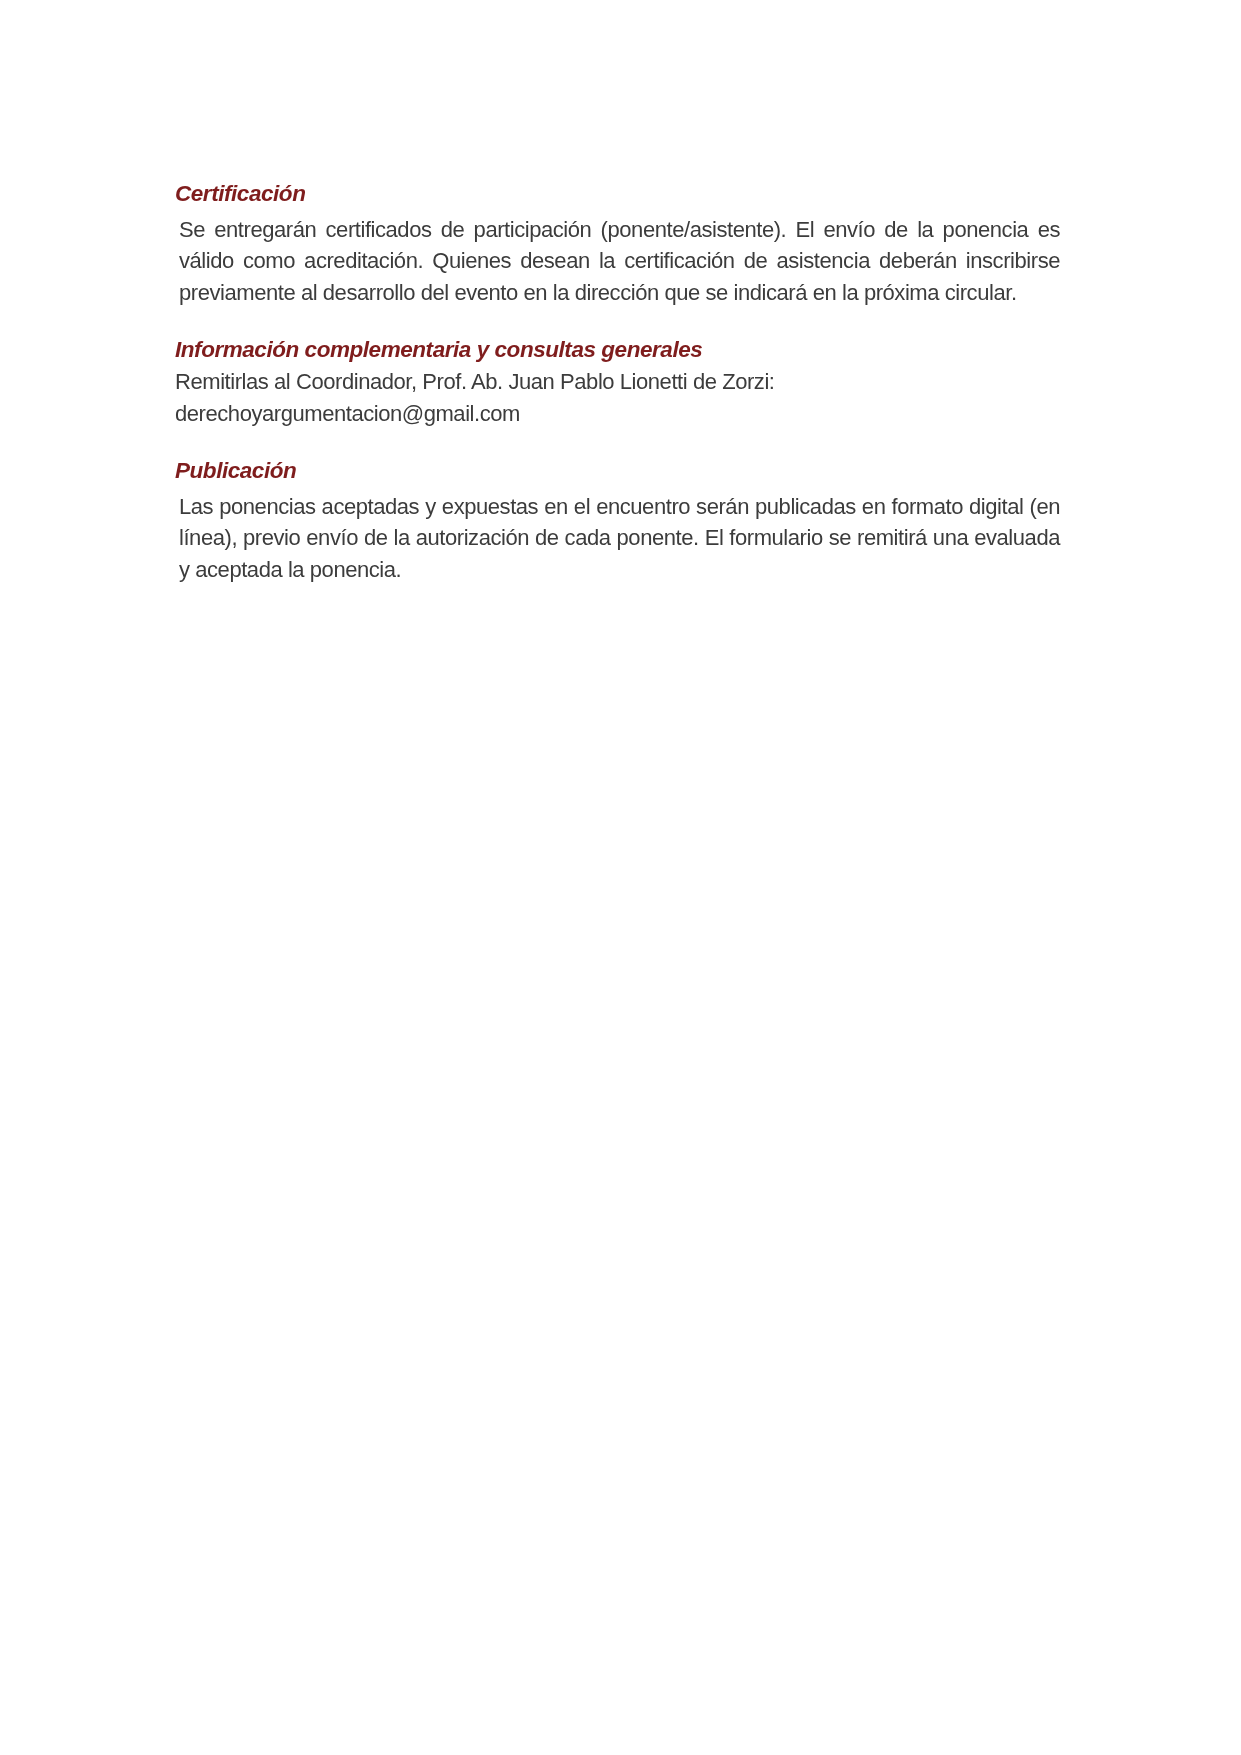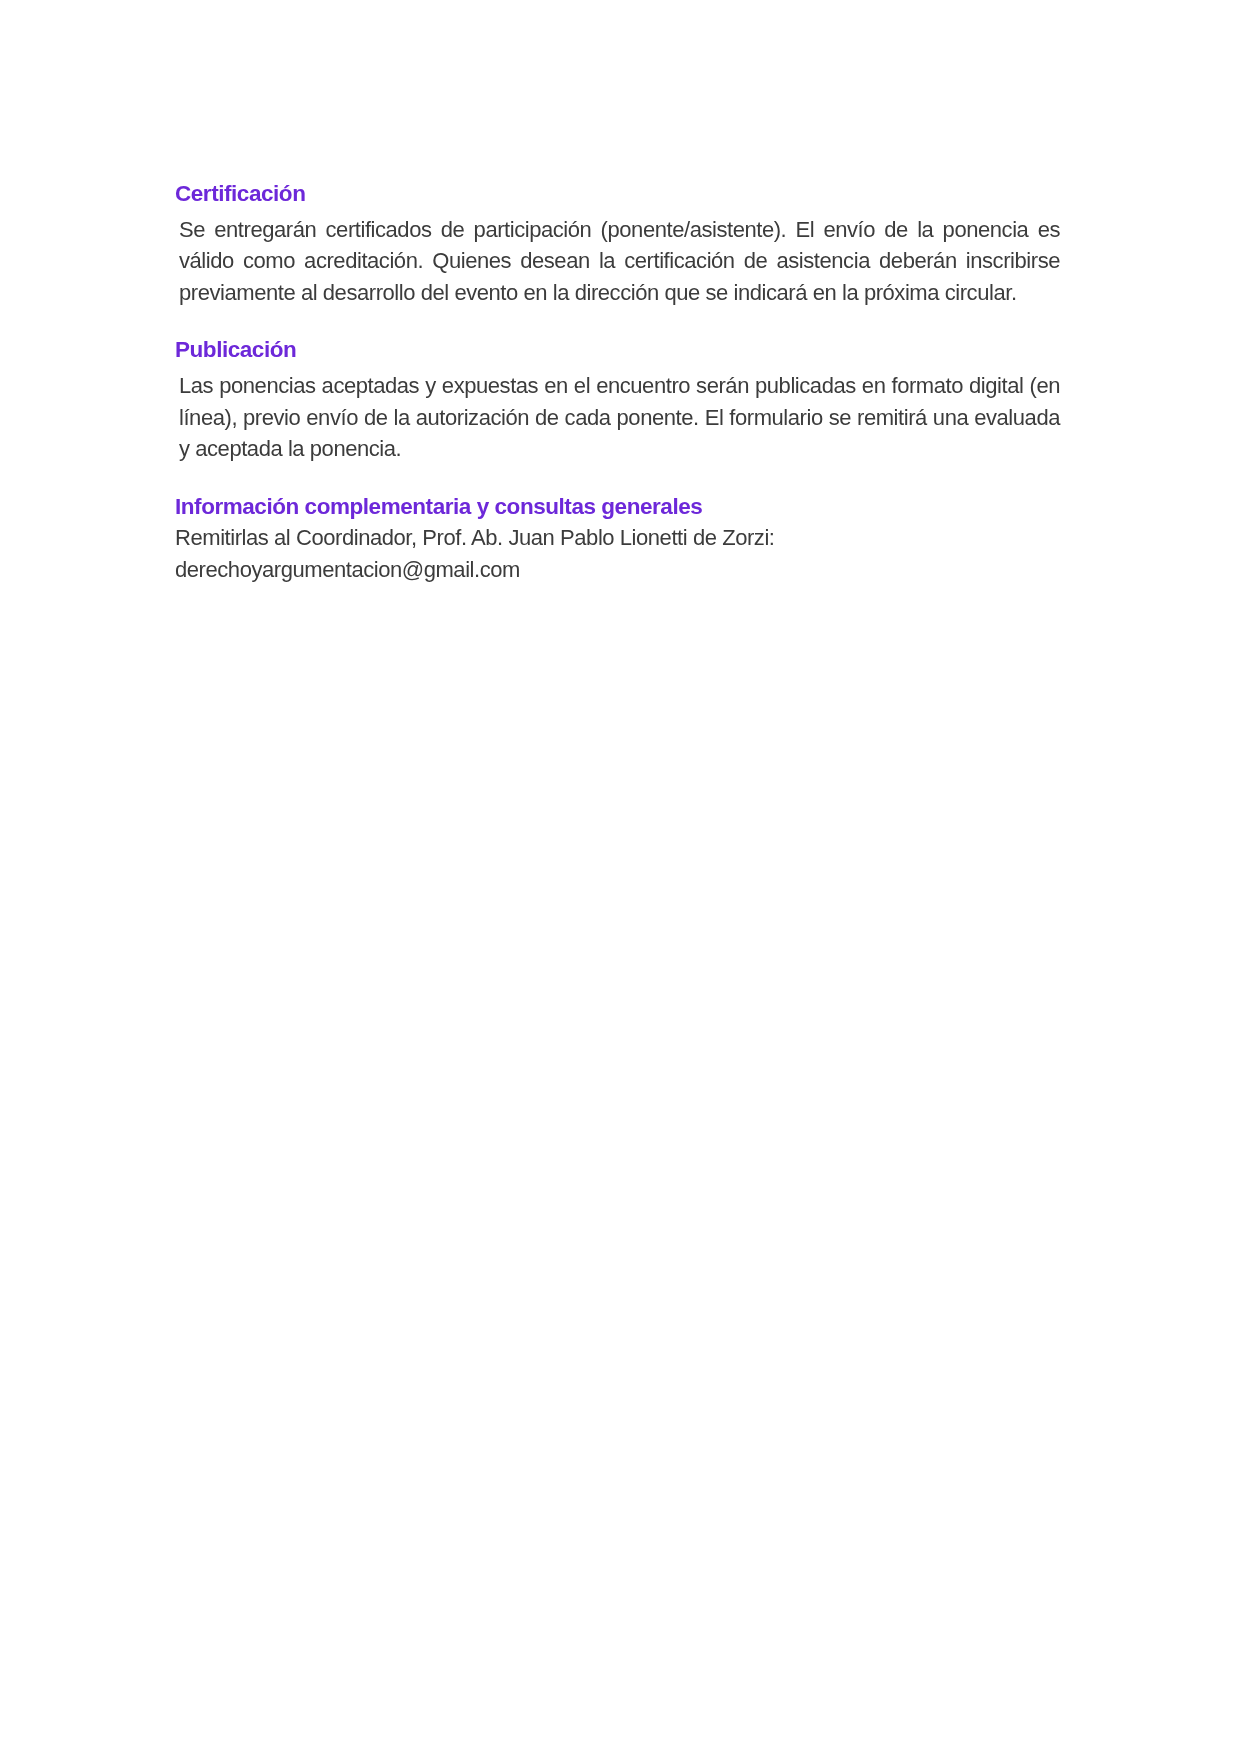--- a/index.html
+++ b/index.html
@@ -32,22 +32,23 @@
   }
   section.doc-section {
     margin: 0 0 26px 0;
   }
   h2.heading {
     margin: 0;
     padding: 0;
     font-size: 22.5px;
     line-height: 31.6px;
     font-weight: 700;
-    color: #6d28d9;
+    color: #7f1d1d;
     letter-spacing: -0.02em;
+    font-style: italic;
   }
   p.body-par {
     margin: 4px;
     padding: 0;
     text-align: justify;
   }
   .plain-line {
     margin: 0;
     padding: 0;
     text-align: left;
@@ -58,24 +59,24 @@
 
 <div class="page">
   <div class="content">
 
     <section class="doc-section">
       <h2 class="heading">Certificación</h2>
       <p class="body-par">Se entregarán certificados de participación (ponente/asistente). El envío de la ponencia es válido como acreditación. Quienes desean la certificación de asistencia deberán inscribirse previamente al desarrollo del evento en la dirección que se indicará en la próxima circular.</p>
     </section>
 
     <section class="doc-section">
-      <h2 class="heading">Publicación</h2>
-      <p class="body-par">Las ponencias aceptadas y expuestas en el encuentro serán publicadas en formato digital (en línea), previo envío de la autorización de cada ponente. El formulario se remitirá una evaluada y aceptada la ponencia.</p>
+      <h2 class="heading">Información complementaria y consultas generales</h2>
+      <div class="plain-line">Remitirlas al Coordinador, Prof. Ab. Juan Pablo Lionetti de Zorzi:</div>
+      <div class="plain-line">derechoyargumentacion@gmail.com</div>
     </section>
 
     <section class="doc-section">
-      <h2 class="heading">Información complementaria y consultas generales</h2>
-      <div class="plain-line">Remitirlas al Coordinador, Prof. Ab. Juan Pablo Lionetti de Zorzi:</div>
-      <div class="plain-line">derechoyargumentacion@gmail.com</div>
+      <h2 class="heading">Publicación</h2>
+      <p class="body-par">Las ponencias aceptadas y expuestas en el encuentro serán publicadas en formato digital (en línea), previo envío de la autorización de cada ponente. El formulario se remitirá una evaluada y aceptada la ponencia.</p>
     </section>
 
   </div>
 </div>
 
 </body></html>

